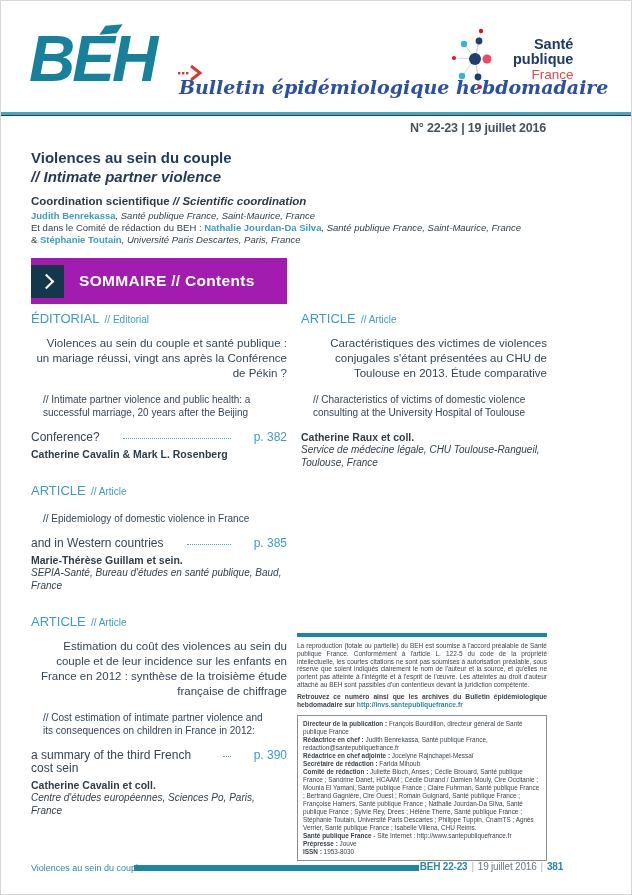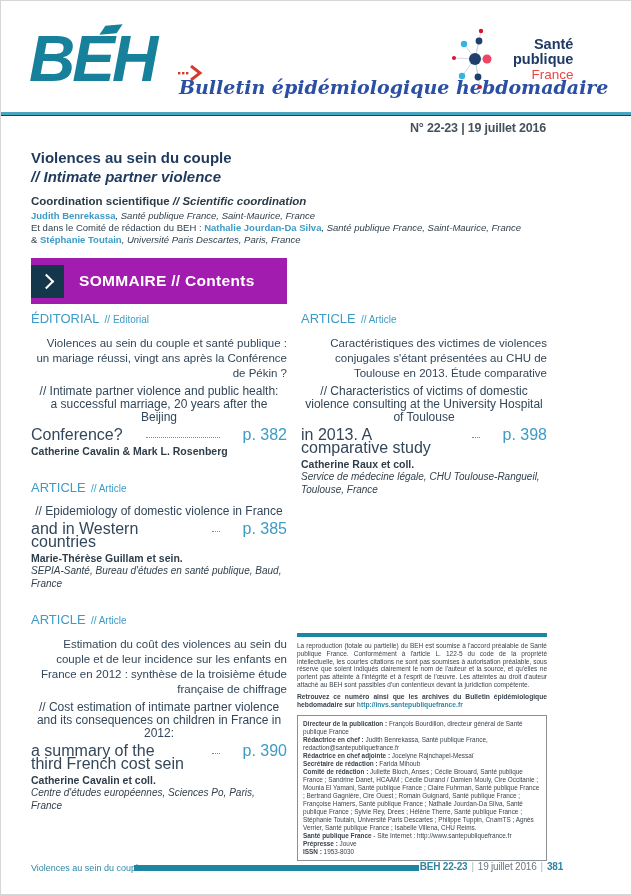--- a/index.html
+++ b/index.html
@@ -40,22 +40,22 @@
 
   
   .col{position:absolute;top:305px;}
   .col-left{left:30px;width:256px;}
   .col-right{left:300px;width:246px;}
   .entry + .entry{margin-top:17px;}
   .cat{margin:0 0 8px;font-weight:normal;}
   .cat-fr{color:#3d9bc7;font-size:13px;}
   .cat-en{color:#3d9bc7;font-size:10px;}
   .t-fr{margin:0 0 2px;color:#33475a;font-size:11.5px;line-height:15px;text-align:right;}
-  .t-en{margin:4px;color:#33475a;font-size:12px;line-height:13px;text-align:center;}
-  .t-en-last{margin:0;color:#33475a;font-size:16px;line-height:13px;display:flex;align-items:baseline;gap:20px;}
+  .t-en{margin:12px;color:#33475a;font-size:10px;line-height:13px;}
+  .t-en-last{margin:0;color:#33475a;font-size:12px;line-height:13px;display:flex;align-items:baseline;gap:20px;}
   .leader{flex:1;border-bottom:1.5px dotted #4a9cc4;margin:0 3px;transform:translateY(-2px);min-width:8px;}
   .pageno{color:#3d9bc7;white-space:nowrap;}
   .authors{margin:4px 0 0;font-weight:bold;color:#2e3d4a;font-size:10.5px;line-height:13px;}
   .affil{margin:0;font-style:italic;color:#33424e;font-size:10px;line-height:12.5px;}
   .affil:empty{display:none;}
 
   
   .legal{position:absolute;left:296px;top:632px;width:250px;color:#3a444d;}
   .legal-bar{height:4px;background:#1d87a2;margin-bottom:5px;}
   .repro{font-size:6.5px;line-height:7.8px;text-align:justify;margin:0;}
@@ -185,25 +185,20 @@
     </article>
 
   </section>
 
   <section class="col col-right">
 
     <article class="entry">
       <h3 class="cat"><span class="cat-fr">ARTICLE</span> <span class="cat-en">// Article</span></h3>
       <p class="t-fr">Caractéristiques des victimes de violences conjugales s'étant présentées au CHU de Toulouse en 2013. Étude comparative</p>
       <p class="t-en">// Characteristics of victims of domestic violence consulting at the University Hospital of Toulouse</p>
-      <p class="t-en-last">
-          <span>in 2013. A comparative study </span>
-          <span class="leader"></span>
-          <span class="pageno">p. 398</span>
-        </p>
       <p class="authors">Catherine Raux et coll.</p>
       <p class="affil">Service de médecine légale, CHU Toulouse-Rangueil, Toulouse, France</p>
     </article>
 
   </section>
 
   <div class="legal">
     <div class="legal-bar"></div>
     <p class="repro">La reproduction (totale ou partielle) du BEH est soumise à l'accord préalable de Santé publique France. Conformément à l'article L. 122-5 du code de la propriété intellectuelle, les courtes citations ne sont pas soumises à autorisation préalable, sous réserve que soient indiqués clairement le nom de l'auteur et la source, et qu'elles ne portent pas atteinte à l'intégrité et à l'esprit de l'œuvre. Les atteintes au droit d'auteur attaché au BEH sont passibles d'un contentieux devant la juridiction compétente.</p>
     <p class="archive"><span>Retrouvez ce numéro ainsi que les archives du Bulletin épidémiologique hebdomadaire sur </span><a href="#">http://invs.santepubliquefrance.fr</a></p>

